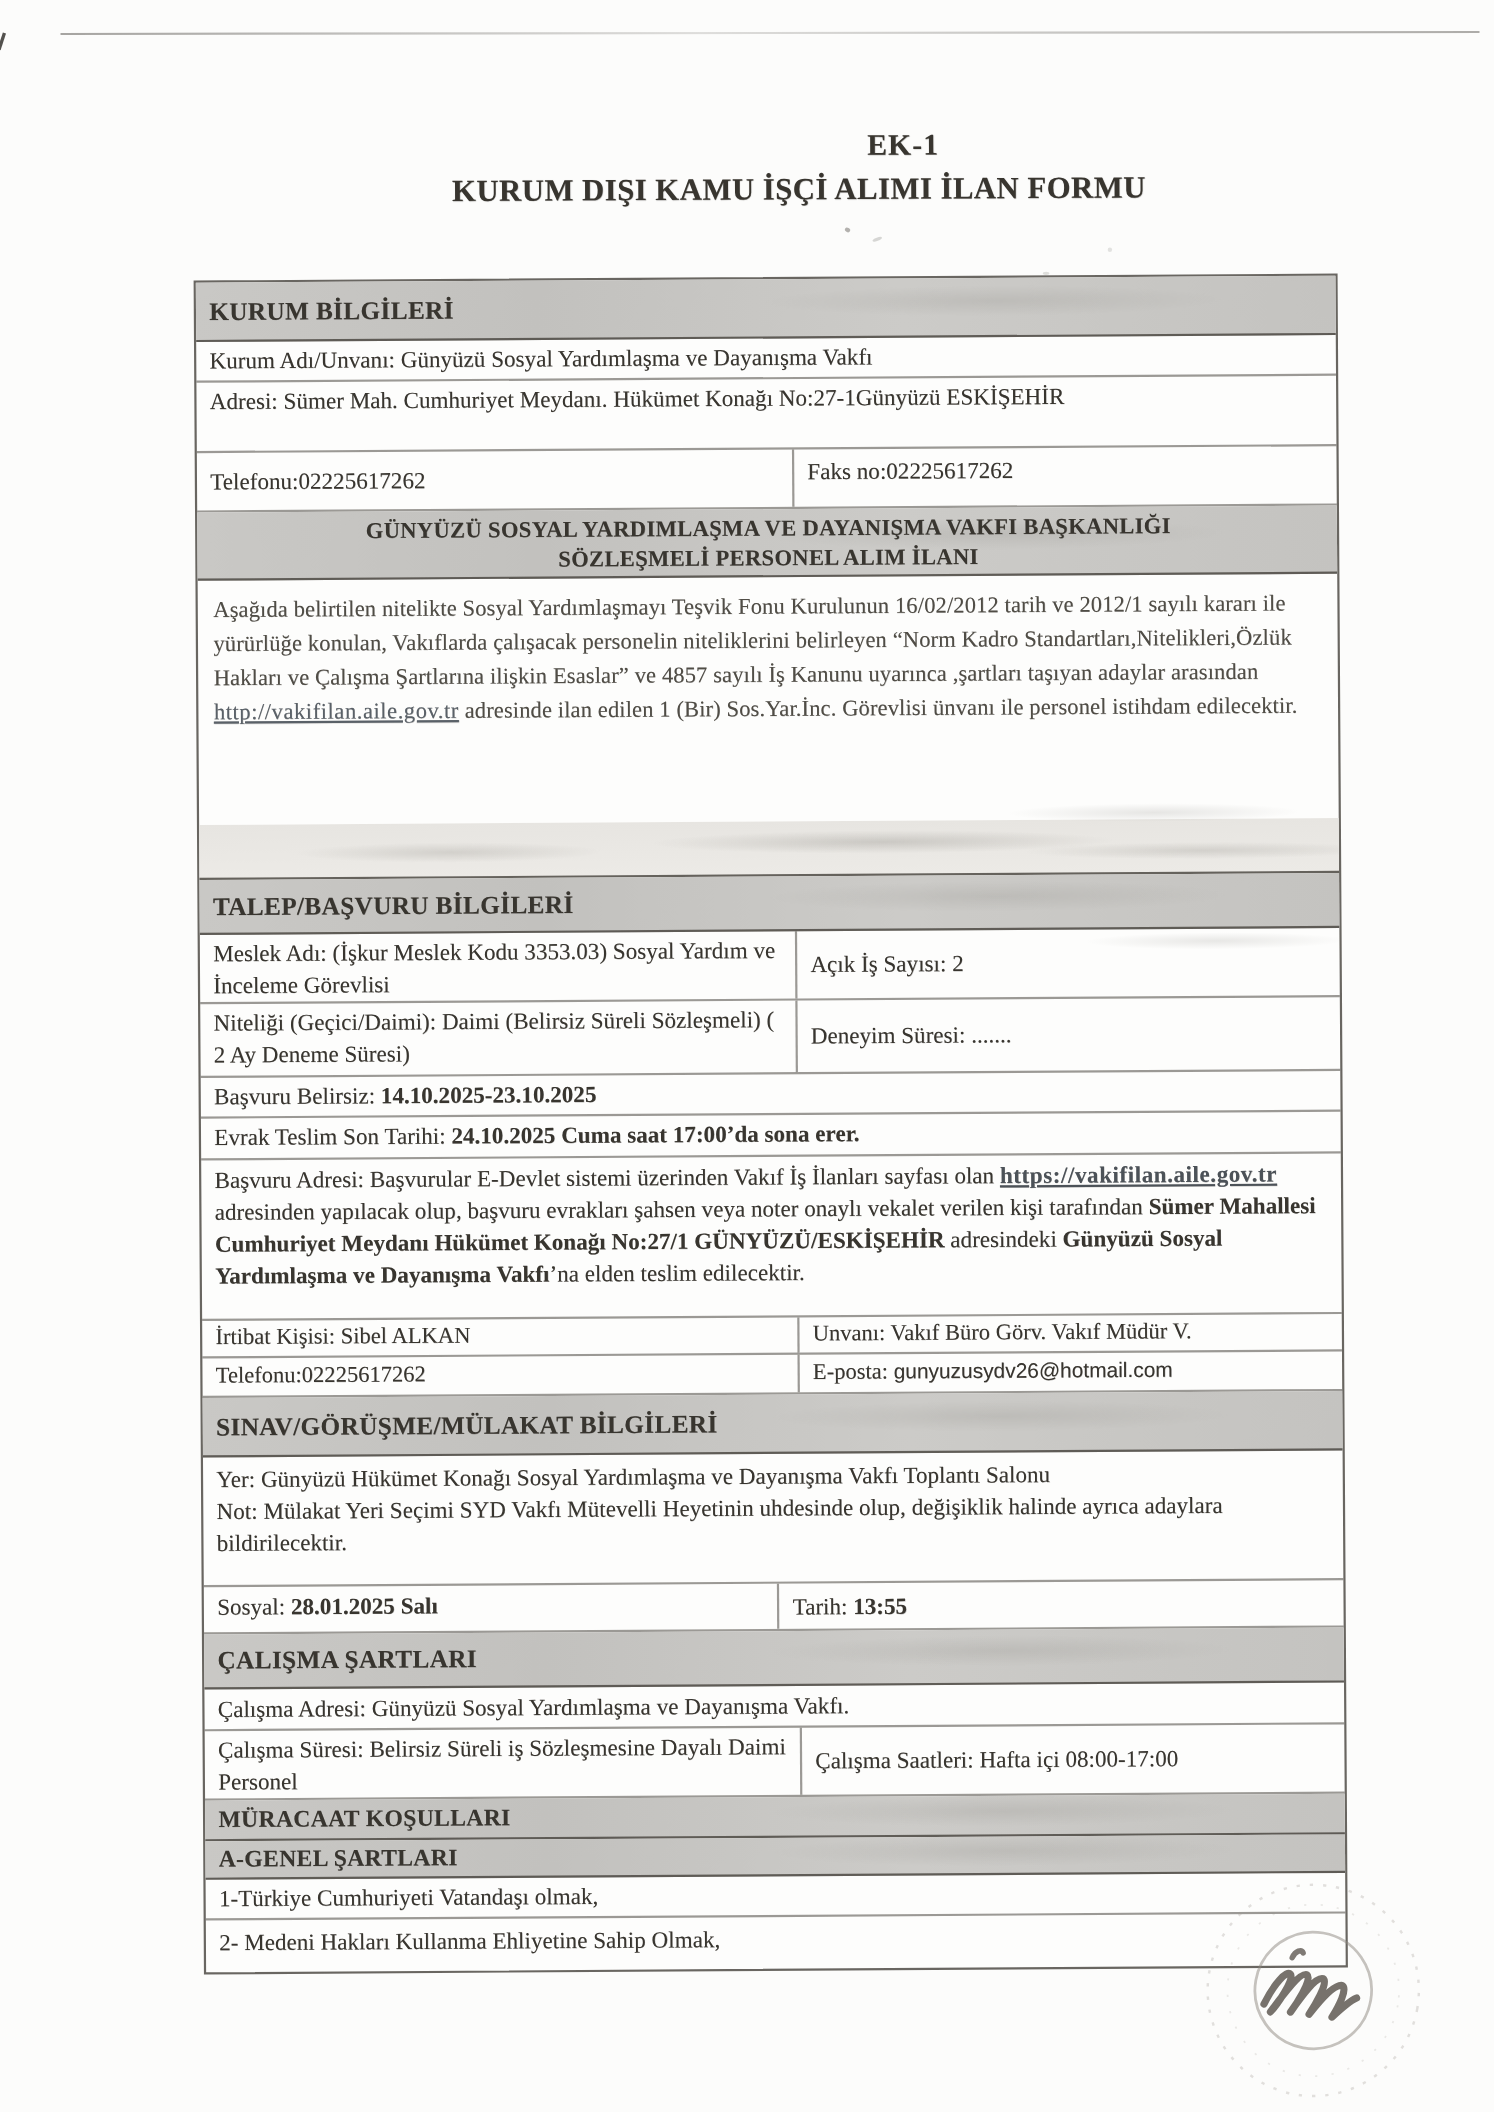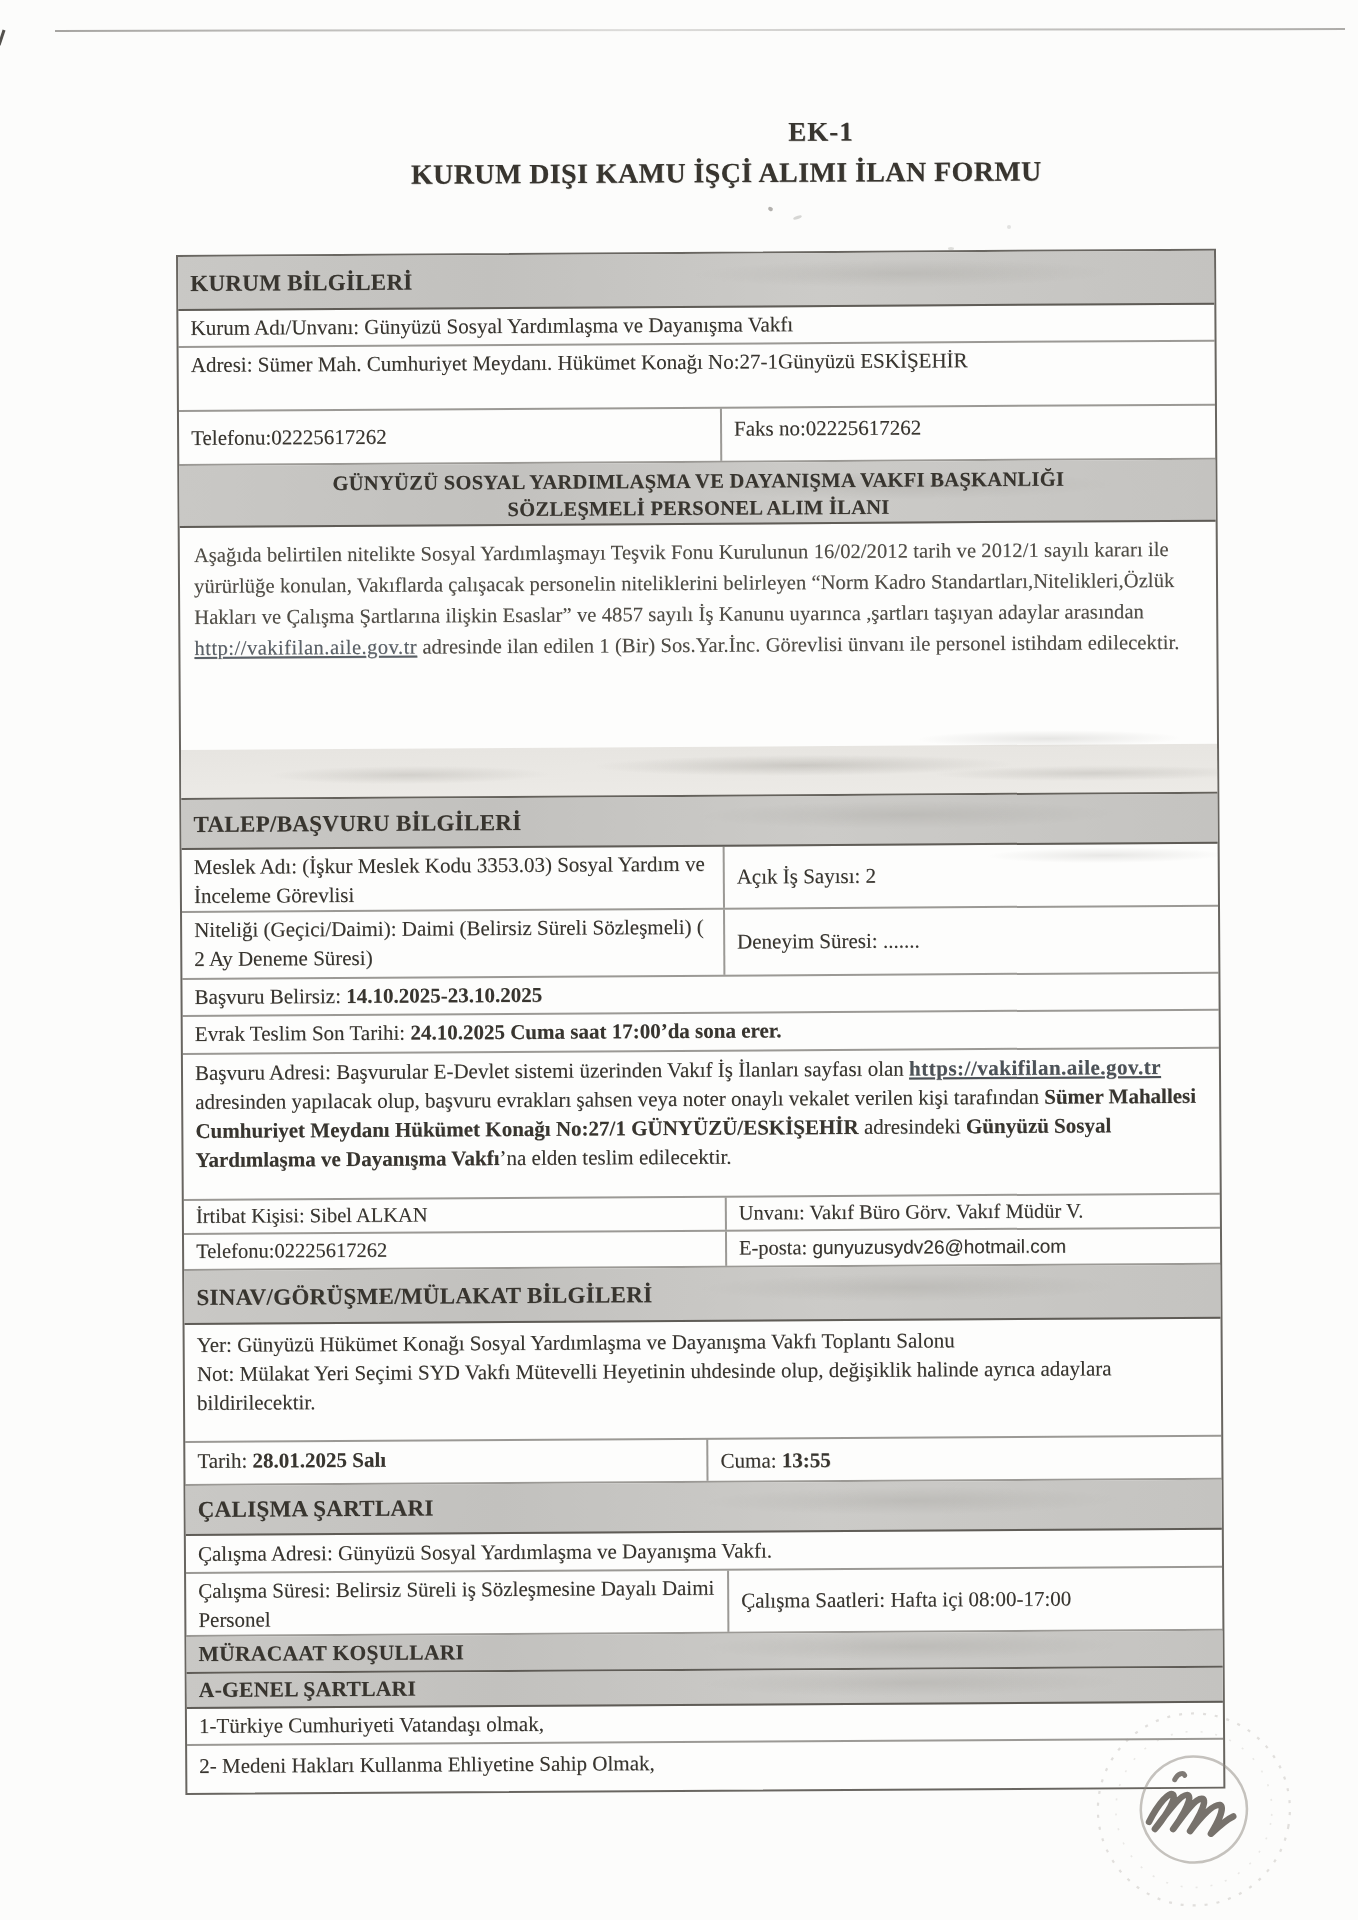--- a/index.html
+++ b/index.html
@@ -178,24 +178,24 @@
 
   <div class="t-row band" style="height:54px;padding-top:12px;">SINAV/GÖRÜŞME/MÜLAKAT BİLGİLERİ</div>
 
   <div class="t-row" style="height:118px;padding-top:6px;">
     <div>Yer: Günyüzü Hükümet Konağı Sosyal Yardımlaşma ve Dayanışma Vakfı Toplantı Salonu</div>
     <div>Not: Mülakat Yeri Seçimi SYD Vakfı Mütevelli Heyetinin uhdesinde olup, değişiklik halinde ayrıca adaylara bildirilecektir.</div>
   </div>
 
   <div class="t-row cols" style="height:43px;">
     <div class="c-left" style="width:50.5%;padding-top:4px;">
-      <span>Tarih: </span><b>28.01.2025 Salı</b>
+      <span>Sosyal: </span><b>28.01.2025 Salı</b>
     </div>
     <div class="c-right" style="padding-top:7px;">
-      <span>Cuma: </span><b>13:55</b>
+      <span>Tarih: </span><b>13:55</b>
     </div>
   </div>
 
   <div class="t-row band" style="height:50px;padding-top:9px;">ÇALIŞMA ŞARTLARI</div>
 
   <div class="t-row" style="height:38px;padding-top:4px;">Çalışma Adresi: Günyüzü Sosyal Yardımlaşma ve Dayanışma Vakfı.</div>
 
   <div class="t-row cols" style="height:63px;">
     <div class="c-left">Çalışma Süresi: Belirsiz Süreli iş Sözleşmesine Dayalı Daimi Personel</div>
     <div class="c-right v-center">

